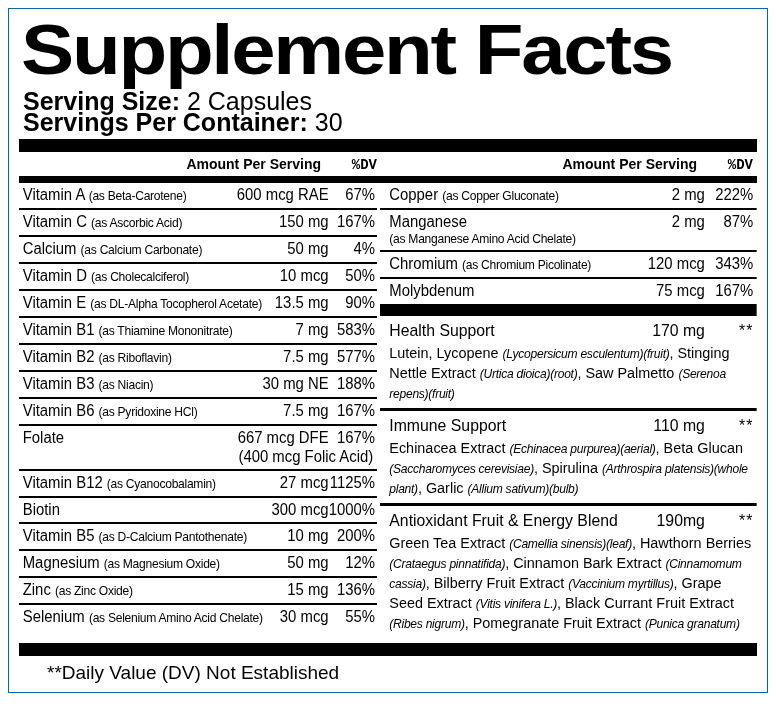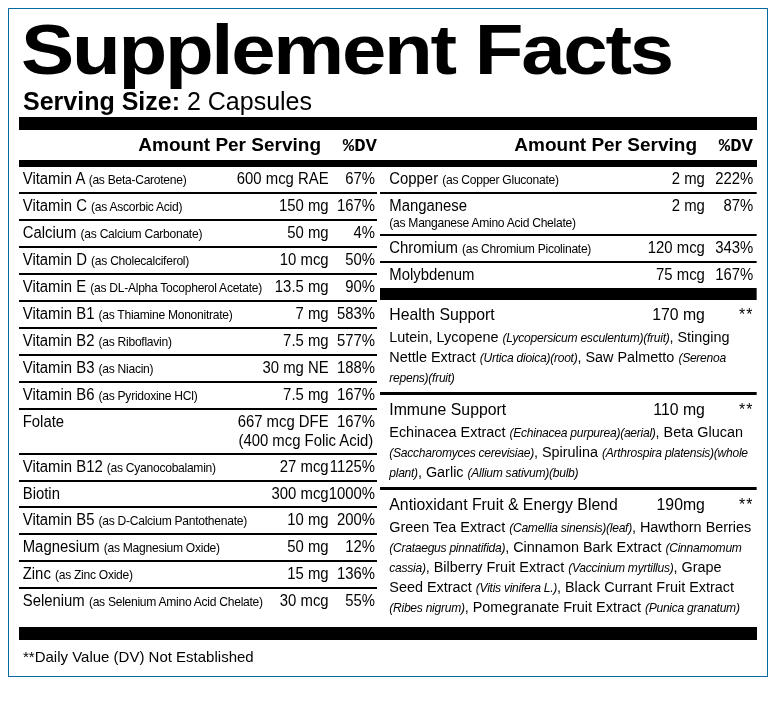--- a/index.html
+++ b/index.html
@@ -21,21 +21,21 @@
     line-height:0.95;
     letter-spacing:-2px;
     transform:scaleX(1.14);
     transform-origin:0 50%;
     white-space:nowrap;
     margin:6px 0 0 2px;
   }
   .serving { margin:7px 0 0 4px; font-size:25px; line-height:21.5px; }
   .serving b { font-weight:bold; }
   .bar  { height:13px; background:#000; margin-top:5px; }
-  .hdr-row { display:flex; align-items:baseline; padding:4px 0 3px 0; font-weight:bold; font-size:19px; }
+  .hdr-row { display:flex; align-items:baseline; padding:4px 0 3px 0; font-weight:bold; font-size:14px; }
   .hdr-half { display:flex; justify-content:flex-end; align-items:baseline; }
   .hdr-half.left  { width:358px; }
   .hdr-half.right { flex:1; padding-right:4px; }
   .hdr-dv { width:56px; text-align:right;font-family:Liberation Mono, monospace; }
   .hdr-bar { height:7px; background:#000; }
 
   .cols { display:flex; align-items:flex-start; }
   .col-left  { width:358px; overflow:hidden; }
   .v-divider { width:3px; background:#000; flex-shrink:0; }
   .col-right { flex:1; min-width:0; overflow:hidden; }
@@ -57,30 +57,31 @@
 
   .blend { border-bottom:3px solid #000; padding:5px 4px 5px 10px; }
   .blend:last-child { border-bottom:none; }
   .blend-hdr { display:flex; align-items:baseline; font-size:17px; line-height:20px; }
   .blend-name { white-space:nowrap; }
   .blend-amt  { margin-left:auto; margin-right:26px; white-space:nowrap; }
   .blend-dv   { width:26px; text-align:right; flex-shrink:0; letter-spacing:1px; }
   .blend-desc { font-size:15.5px; line-height:19px; margin-top:2px; padding-right:2px; }
   .blend-desc .latin { font-style:italic; font-size:13px; letter-spacing:-0.3px; }
 
-  .footnote { font-size:15px; line-height:22px; padding:6px 0 8px 4px; }
+  .footnote { font-size:19px; line-height:22px; padding:6px 0 8px 4px;margin-left:24px; }
 </style>
 </head>
 <body>
 
 <div class="panel">
   <div class="title">Supplement Facts</div>
 
   <div class="serving">
     <div><b>Serving Size:</b> <span>2 Capsules</span></div>
+    <div><b>Servings Per Container:</b> <span>30</span></div>
   </div>
 
   <div class="bar"></div>
 
   <div class="hdr-row">
     <div class="hdr-half left">
       <span>Amount Per Serving</span>
       <span class="hdr-dv">%DV</span>
     </div>
     <div class="hdr-half right">

